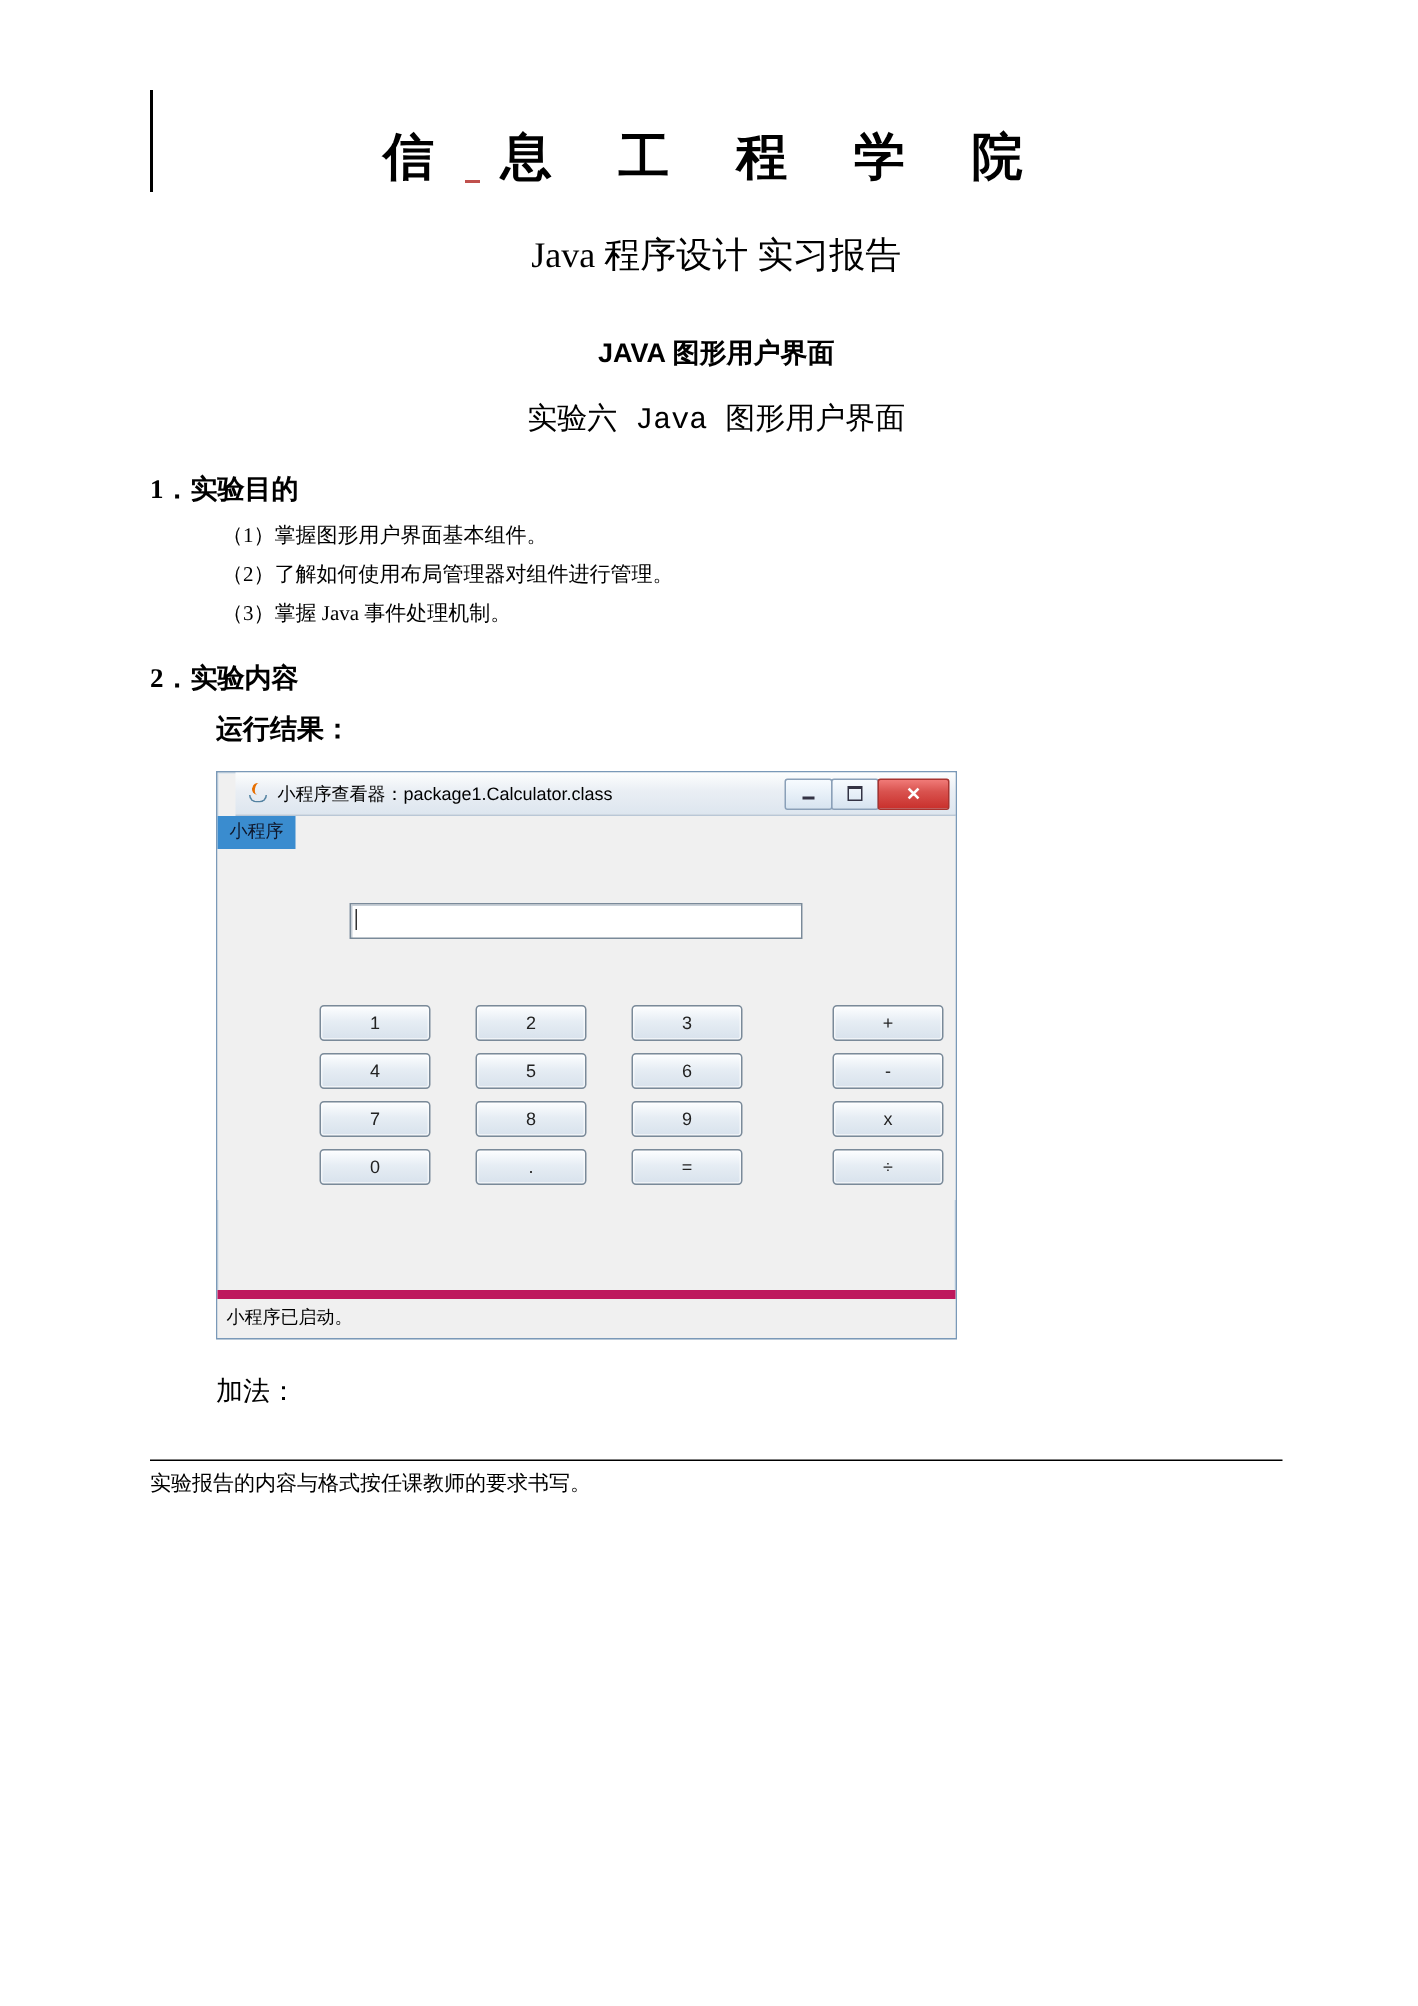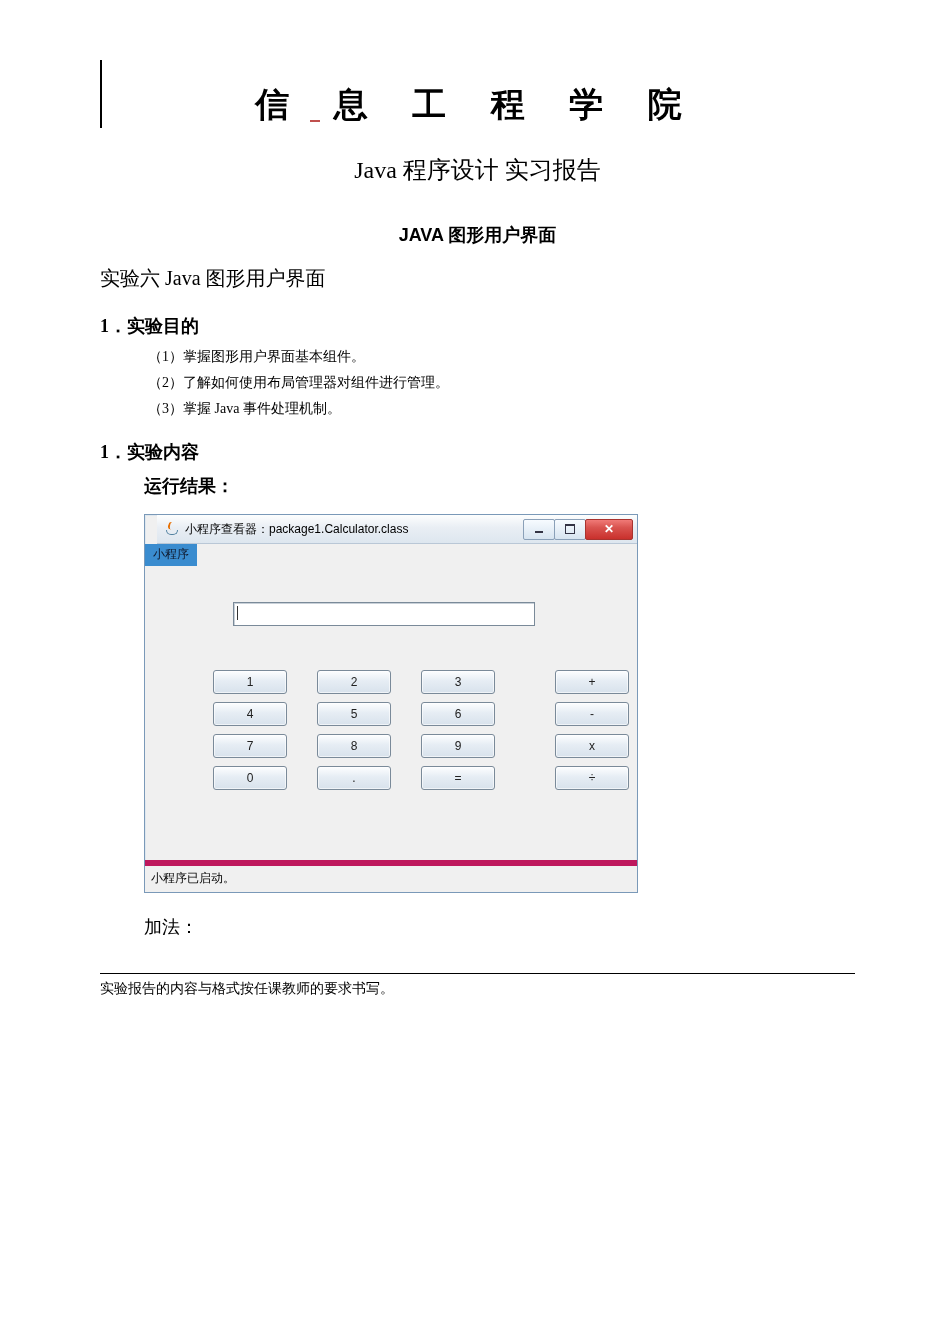--- a/index.html
+++ b/index.html
@@ -46,22 +46,23 @@
     margin: 26px 0 10px 0;
   }
   .title-section {
     text-align: center;
     font-size: 18px;
     font-weight: 700;
     font-family: "SimHei", sans-serif;
     margin: 37px 0 10px 0;
   }
   .title-exp {
+    text-align: center;
     font-size: 20px;
-    font-family: Liberation Serif, serif;
+    font-family: Liberation Mono, monospace;
     margin: 18px 0 20px 0;
   }
   .h2 {
     font-size: 18px;
     font-weight: 700;
     font-family: "SimSun", serif;
     margin: 22px 0 10px 0;
   }
   .obj {
     font-size: 14px;
@@ -251,21 +252,21 @@
   <div class="title-main">信 息 工 程 学 院</div>
   <div class="title-sub">Java 程序设计 实习报告</div>
   <div class="title-section">JAVA 图形用户界面</div>
   <div class="title-exp">实验六 Java 图形用户界面</div>
 
   <div class="h2">1．实验目的</div>
   <div class="obj">（1）掌握图形用户界面基本组件。</div>
   <div class="obj">（2）了解如何使用布局管理器对组件进行管理。</div>
   <div class="obj">（3）掌握 Java 事件处理机制。</div>
 
-  <div class="h2">1．实验内容</div>
+  <div class="h2">2．实验内容</div>
 
 
   <div class="run-result">运行结果：</div>
 
   <div class="applet-window">
     <div class="titlebar">
       <span class="java-icon"></span>
       <span class="titlebar-text">小程序查看器：package1.Calculator.class</span>
       <span class="titlebar-spacer"></span>
       <div class="win-btns">

